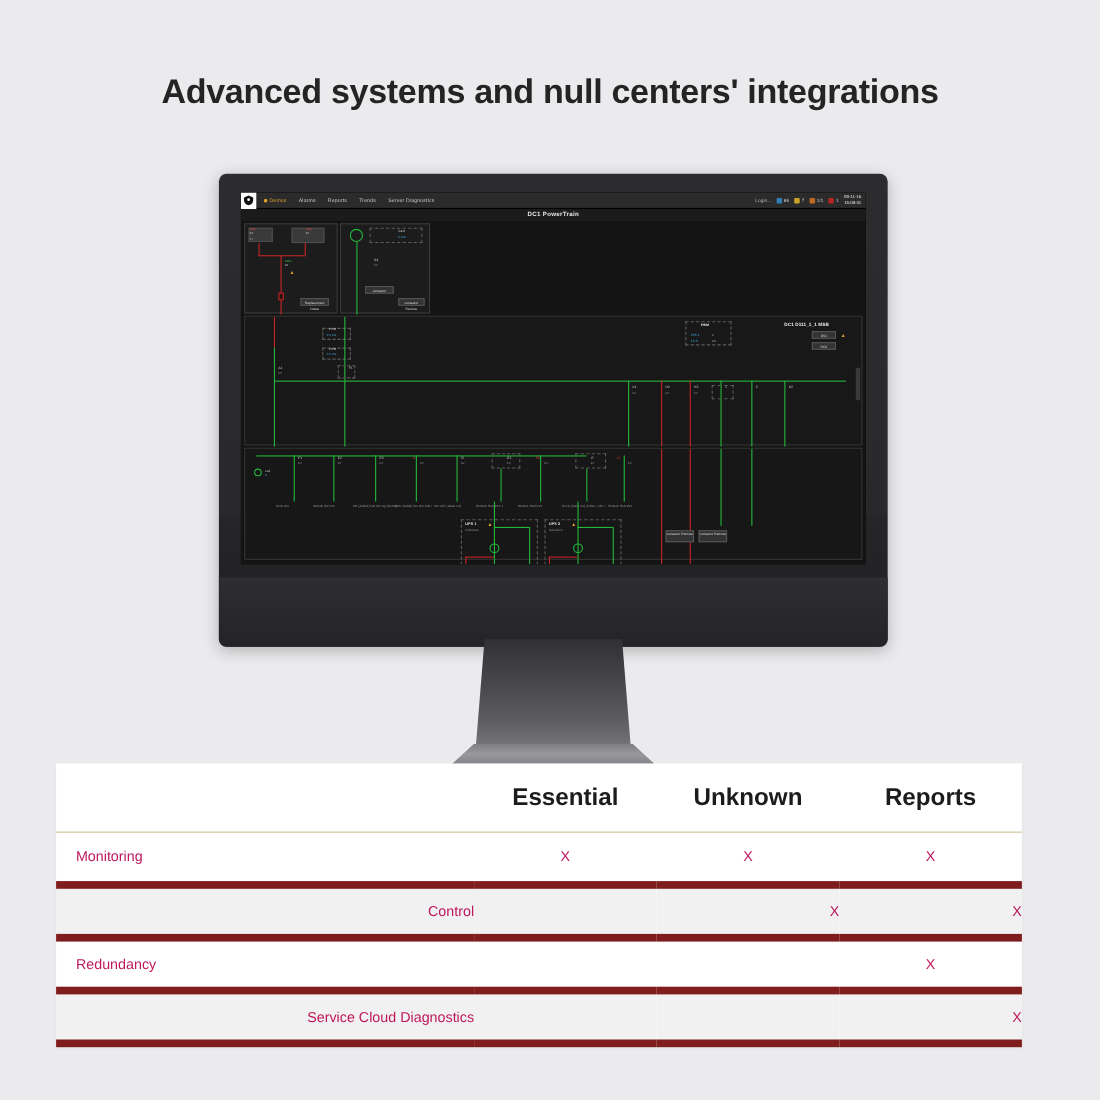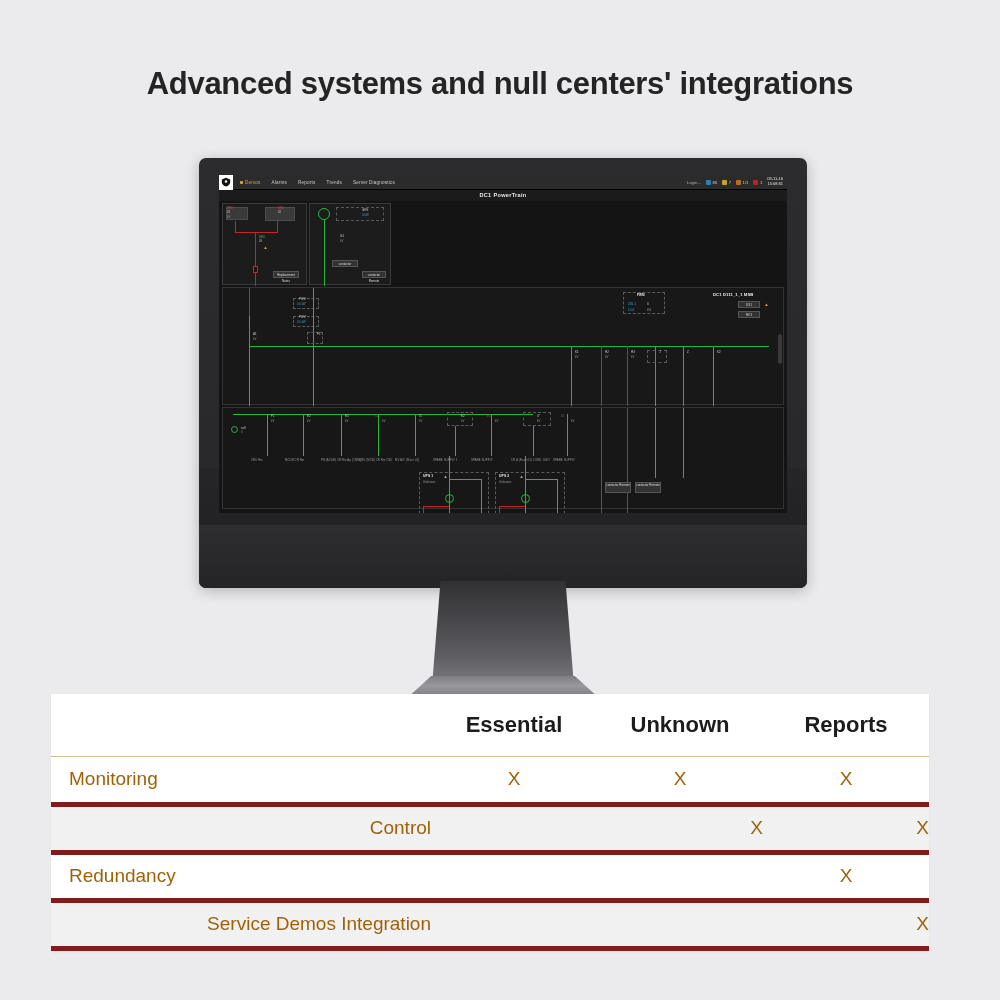--- a/index.html
+++ b/index.html
@@ -157,22 +157,22 @@
   }
   .cmp-table table { width:100%; border-collapse:collapse; table-layout:fixed; }
   .cmp-table th, .cmp-table td { padding:0; }
   .cmp-table thead th {
     height:62px; font-size:22px; font-weight:bold; color:#1c1c1c;
     vertical-align:middle; border-bottom:1px solid #cdbf95;
   }
   .col-feature { width:380px; }
   .col-plan { width: 166px; }
   .cmp-table tbody td {
-    height:48px; font-size:19px; color:#a16207; vertical-align:middle;
-    border-bottom:5px solid #7f1d1d;
+    height:48px; font-size:13px; color:#be185d; vertical-align:middle;
+    border-bottom:7px solid #7f1d1d;
   }
   .cmp-table tbody tr.alt td { background:#f1f1f1;text-align:right; }
   .td-feature { text-align:left; padding-left:18px !important; }
   .td-mark { text-align:center; font-size:19px; color:#1a1a1a; }
   .th-feature { text-align:left; }
 </style>
 </head>
 <body>
 
 <div class="page-title">Advanced systems and null centers' integrations</div>
@@ -440,20 +440,20 @@
         <td class="td-mark">X</td>
         <td class="td-mark">X</td>
       </tr>
       <tr>
         <td class="td-feature">Redundancy</td>
         <td class="td-mark"></td>
         <td class="td-mark"></td>
         <td class="td-mark">X</td>
       </tr>
       <tr class="alt">
-        <td class="td-feature">Service Demos Integration</td>
+        <td class="td-feature">Service Cloud Diagnostics</td>
         <td class="td-mark"></td>
         <td class="td-mark"></td>
         <td class="td-mark">X</td>
       </tr>
     </tbody>
   </table>
 </div>
 
 </body></html>

